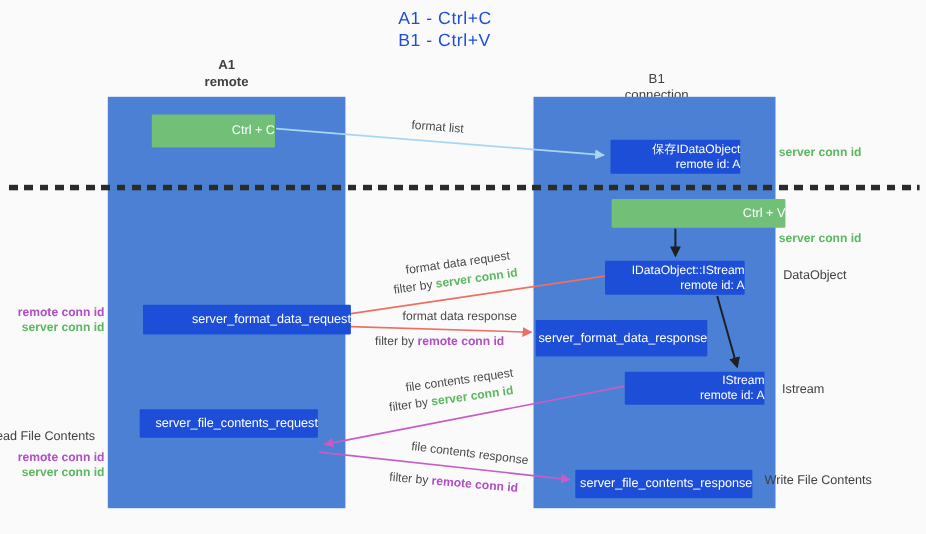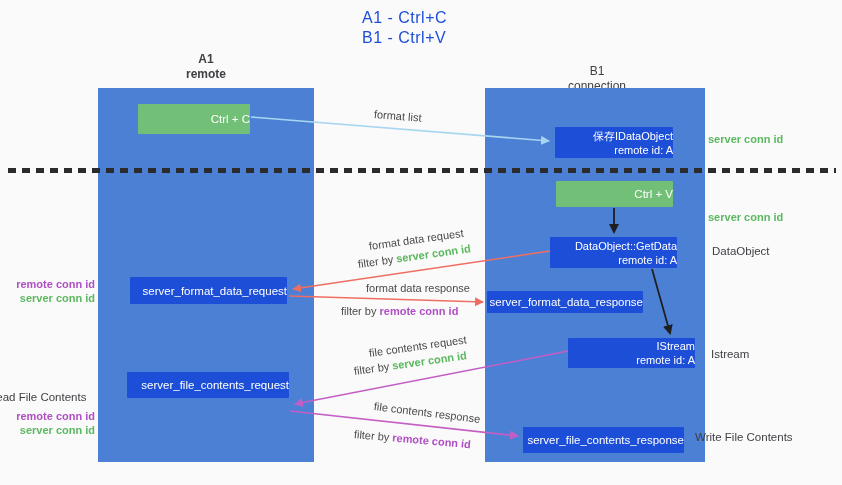--- a/index.html
+++ b/index.html
@@ -97,34 +97,34 @@
 
   <div class="node green-box" style="left:138px;top:104px;width:112px;height:30px;">
     <span>Ctrl + C</span>
   </div>
 
   <div class="node orange-box two-line" style="left:555px;top:127px;width:118px;height:31px;">
     <div>保存IDataObject</div>
     <div>remote id: A</div>
   </div>
 
-  <div class="node green-box" style="left:556px;top:181px;width:117px;height:26px;">
+  <div class="node green-box" style="left:556px;top:181px;width:117px;height:26px;padding-left:41px;">
     <span>Ctrl + V</span>
   </div>
 
   <div class="node orange-box two-line" style="left:550px;top:237px;width:127px;height:31px;">
-    <div>DataObject::GetData</div>
+    <div>IDataObject::IStream</div>
     <div>remote id: A</div>
   </div>
 
-  <div class="node orange-box" style="left:130px;top:277px;width:157px;height:27px;">
+  <div class="node orange-box" style="left:130px;top:277px;width:157px;height:27px;padding-left:32px;">
     <span>server_format_data_request</span>
   </div>
 
-  <div class="node orange-box" style="left:487px;top:291px;width:156px;height:22px;">
+  <div class="node orange-box" style="left:487px;top:291px;width:156px;height:33px;">
     <span>server_format_data_response</span>
   </div>
 
   <div class="node orange-box two-line" style="left:568px;top:338px;width:127px;height:30px;">
     <div>IStream</div>
     <div>remote id: A</div>
   </div>
 
   <div class="node orange-box" style="left:127px;top:372px;width:162px;height:26px;">
     <span>server_file_contents_request</span>

